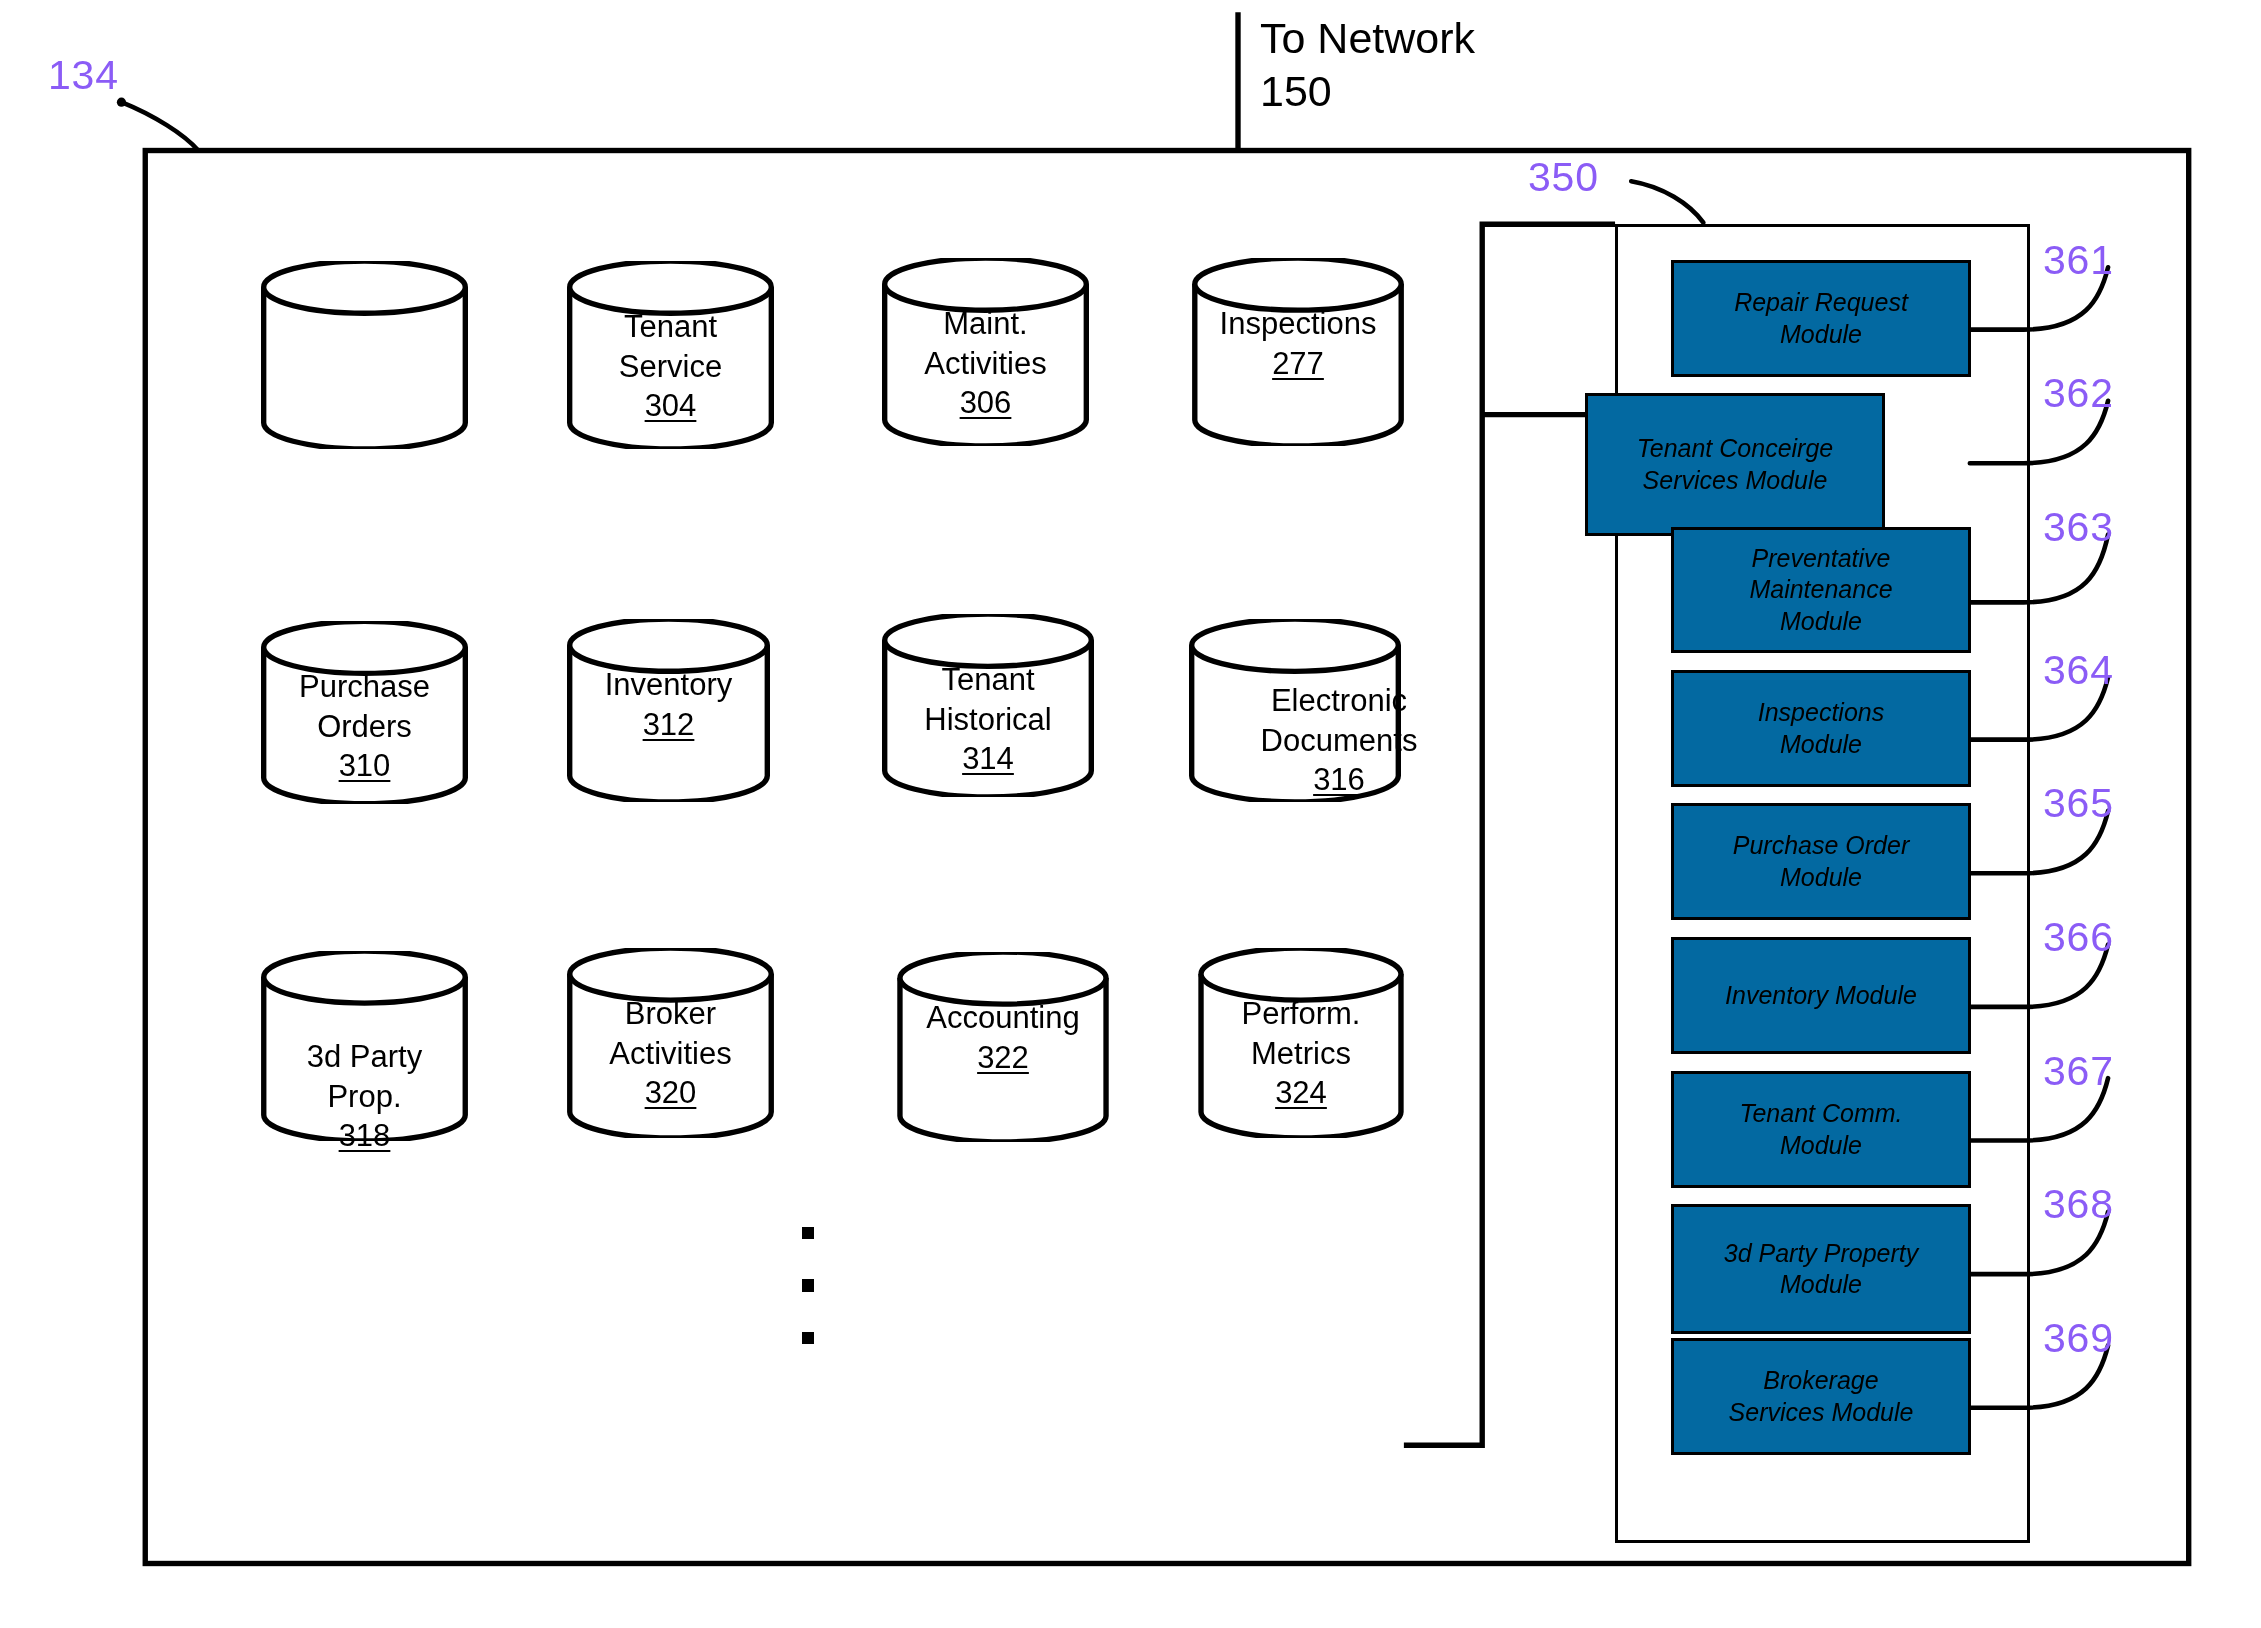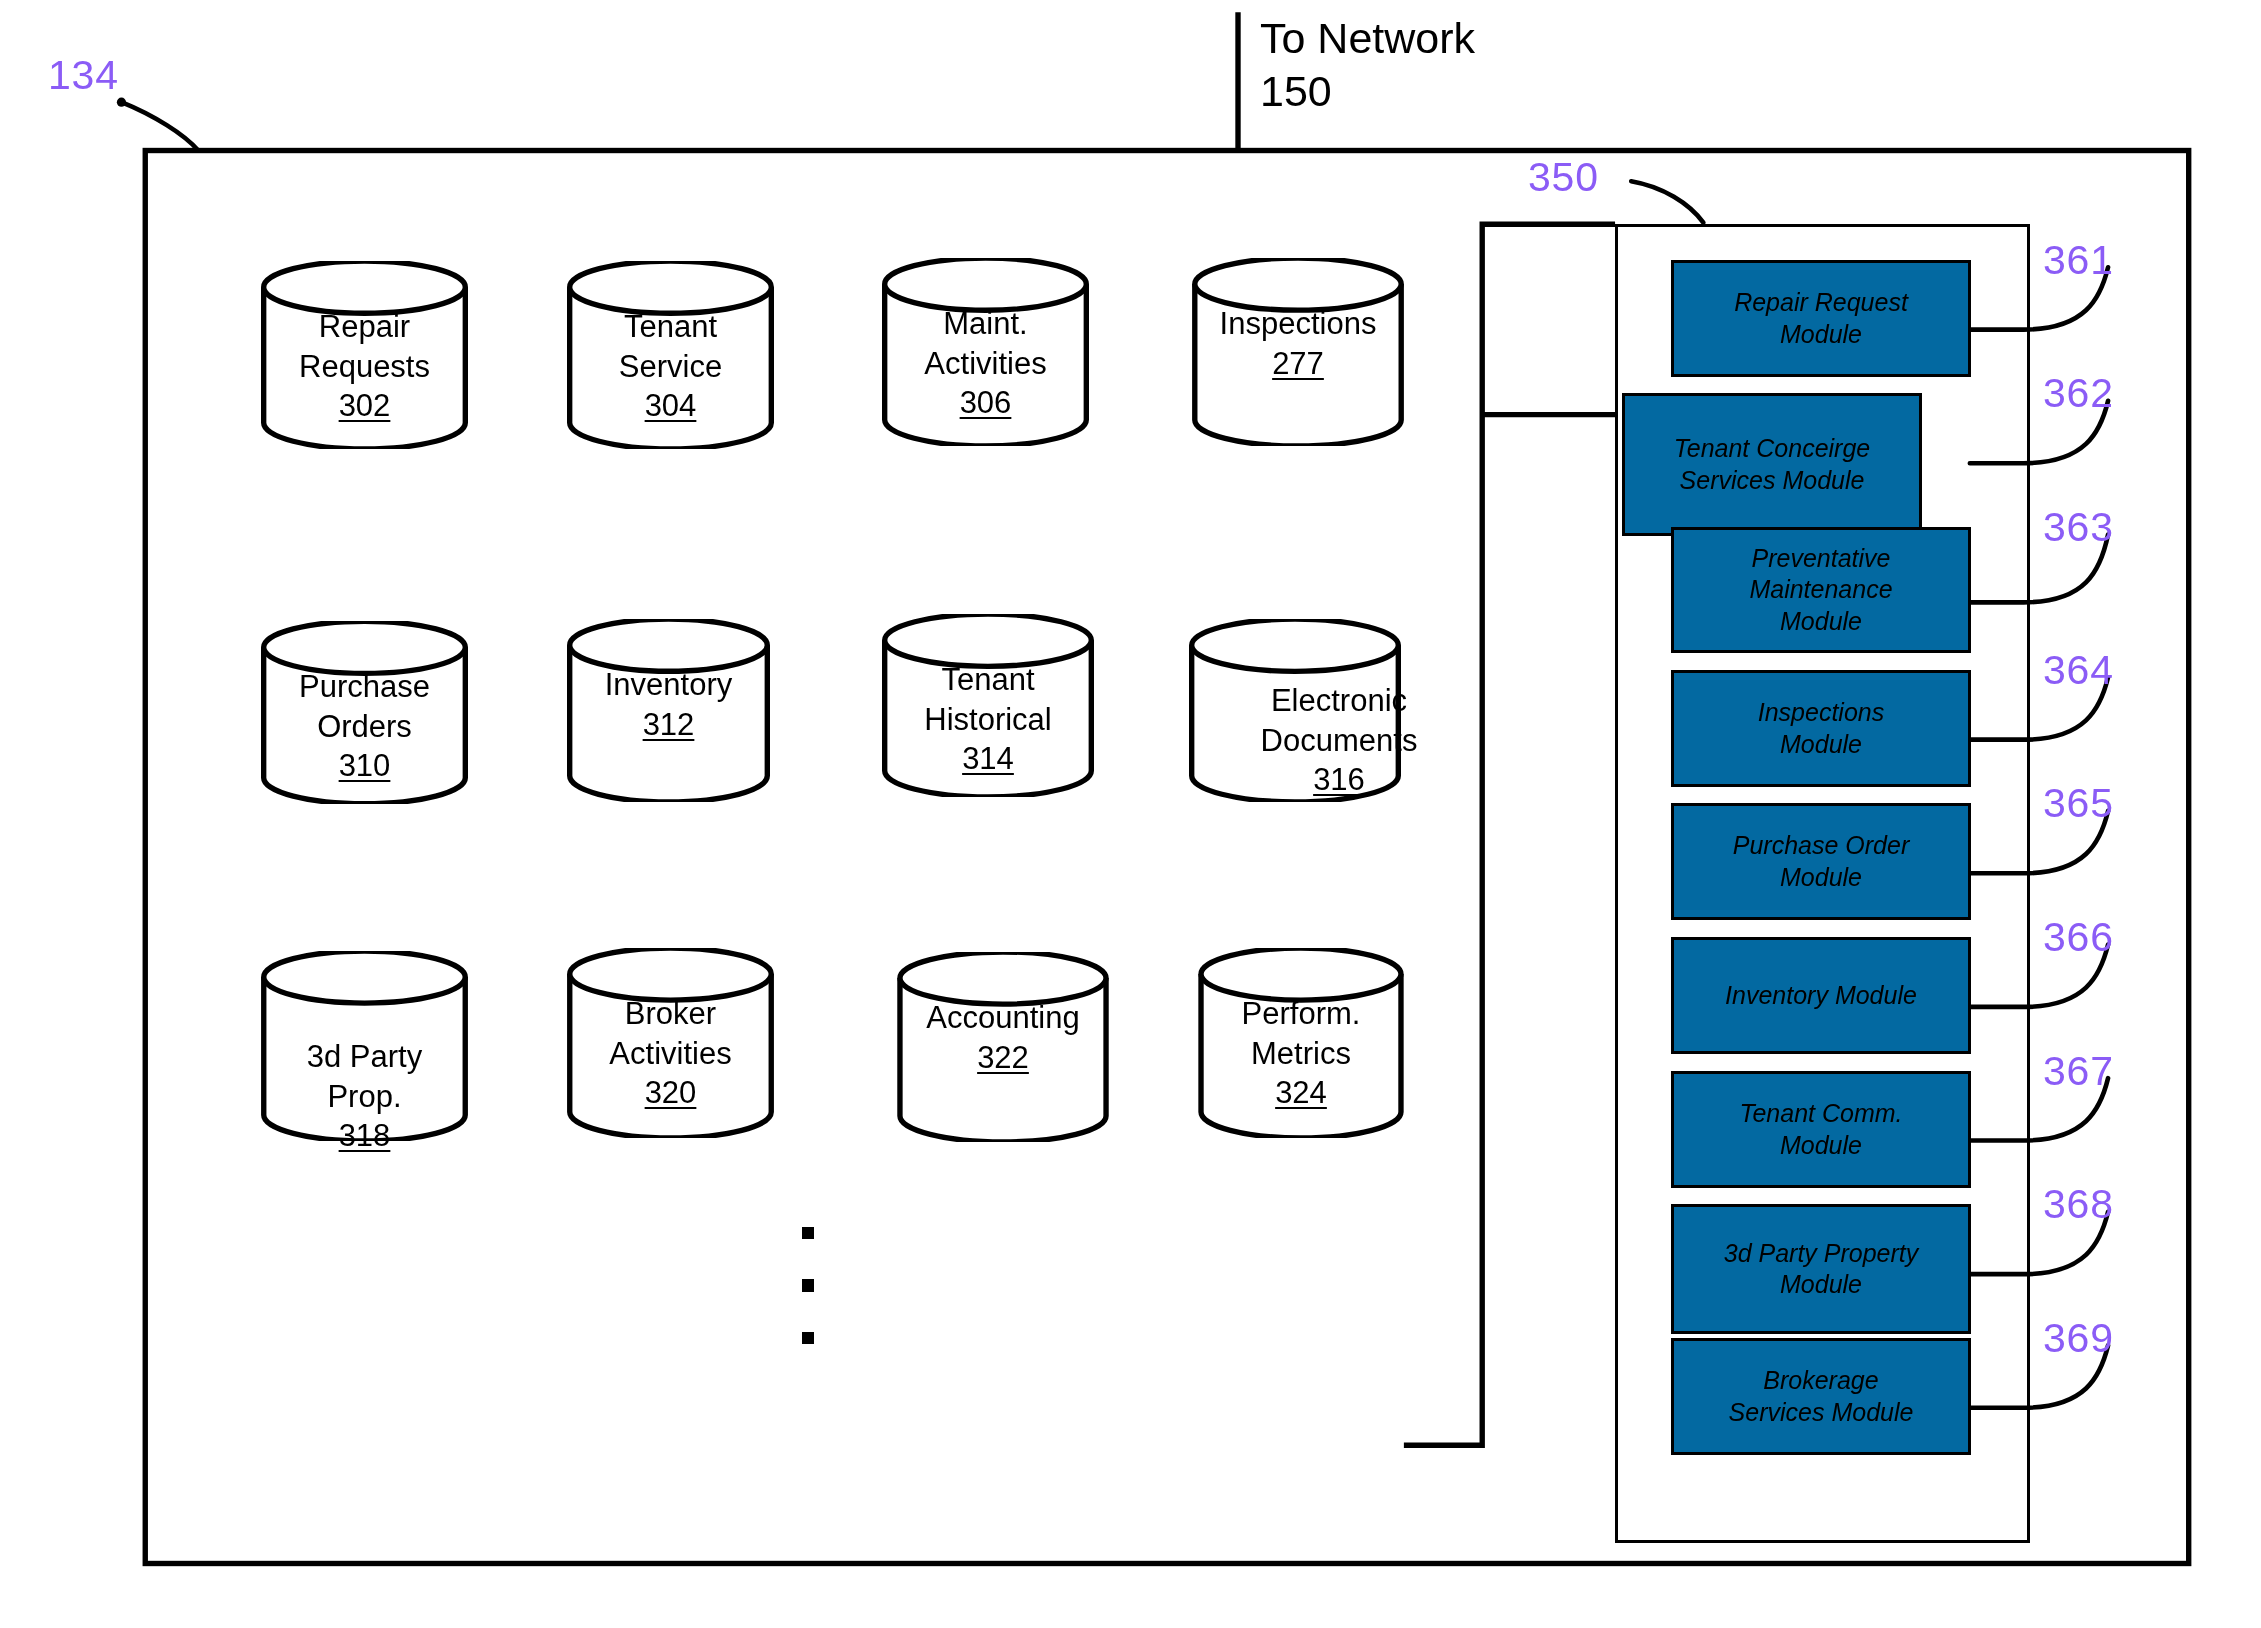--- a/index.html
+++ b/index.html
@@ -137,25 +137,20 @@
 150</div>
 
   <div class="ref-num" style="left:1528px;top:154px;">350</div>
 
   <div id="db-layer">
       <div class="cyl" style="left: 261px; top: 261px; width: 207px; height: 188px;">
         <svg width="207" height="188" viewBox="0 0 270 245">
           <path d="M 3.5 34 L 3.5 211 A 131.5 34 0 0 0 266.5 211 L 266.5 34" fill="#fff" stroke="#000" stroke-width="7"></path>
           <ellipse cx="135" cy="34" rx="131.5" ry="34" fill="#fff" stroke="#000" stroke-width="7"></ellipse>
         </svg>
-        <div class="cyl-text" style="top: 46px;">
-          <div>Repair</div>
-          <div>Requests</div>
-          <div class="num">302</div>
-        </div>
       </div>
       <div class="cyl" style="left: 567px; top: 261px; width: 207px; height: 188px;">
         <svg width="207" height="188" viewBox="0 0 270 245">
           <path d="M 3.5 34 L 3.5 211 A 131.5 34 0 0 0 266.5 211 L 266.5 34" fill="#fff" stroke="#000" stroke-width="7"></path>
           <ellipse cx="135" cy="34" rx="131.5" ry="34" fill="#fff" stroke="#000" stroke-width="7"></ellipse>
         </svg>
         <div class="cyl-text" style="top: 46px;">
           <div>Tenant</div>
           <div>Service</div>
           <div class="num">304</div>
@@ -275,21 +270,21 @@
     <i></i>
     <i></i>
   </div>
 
   <div class="mod-container" style="left:1615px;top:224px;width:415px;height:1319px;"></div>
 
   <div id="mod-layer">
       <div class="mod-box" style="left: 1671px; top: 260px; width: 300px; height: 117px;">Repair Request
 Module</div>
       <div class="ref-num" style="left: 2043px; top: 237px;">361</div>
-      <div class="mod-box" style="left: 1622px; top: 393px; width: 300px; height: 143px;">Tenant Conceirge
+      <div class="mod-box" style="left: 1585px; top: 393px; width: 300px; height: 143px;">Tenant Conceirge
 Services Module</div>
       <div class="ref-num" style="left: 2043px; top: 370px;">362</div>
       <div class="mod-box" style="left: 1671px; top: 527px; width: 300px; height: 126px;">Preventative
 Maintenance
 Module</div>
       <div class="ref-num" style="left: 2043px; top: 504px;">363</div>
       <div class="mod-box" style="left: 1671px; top: 670px; width: 300px; height: 117px;">Inspections
 Module</div>
       <div class="ref-num" style="left: 2043px; top: 647px;">364</div>
       <div class="mod-box" style="left: 1671px; top: 803px; width: 300px; height: 117px;">Purchase Order

